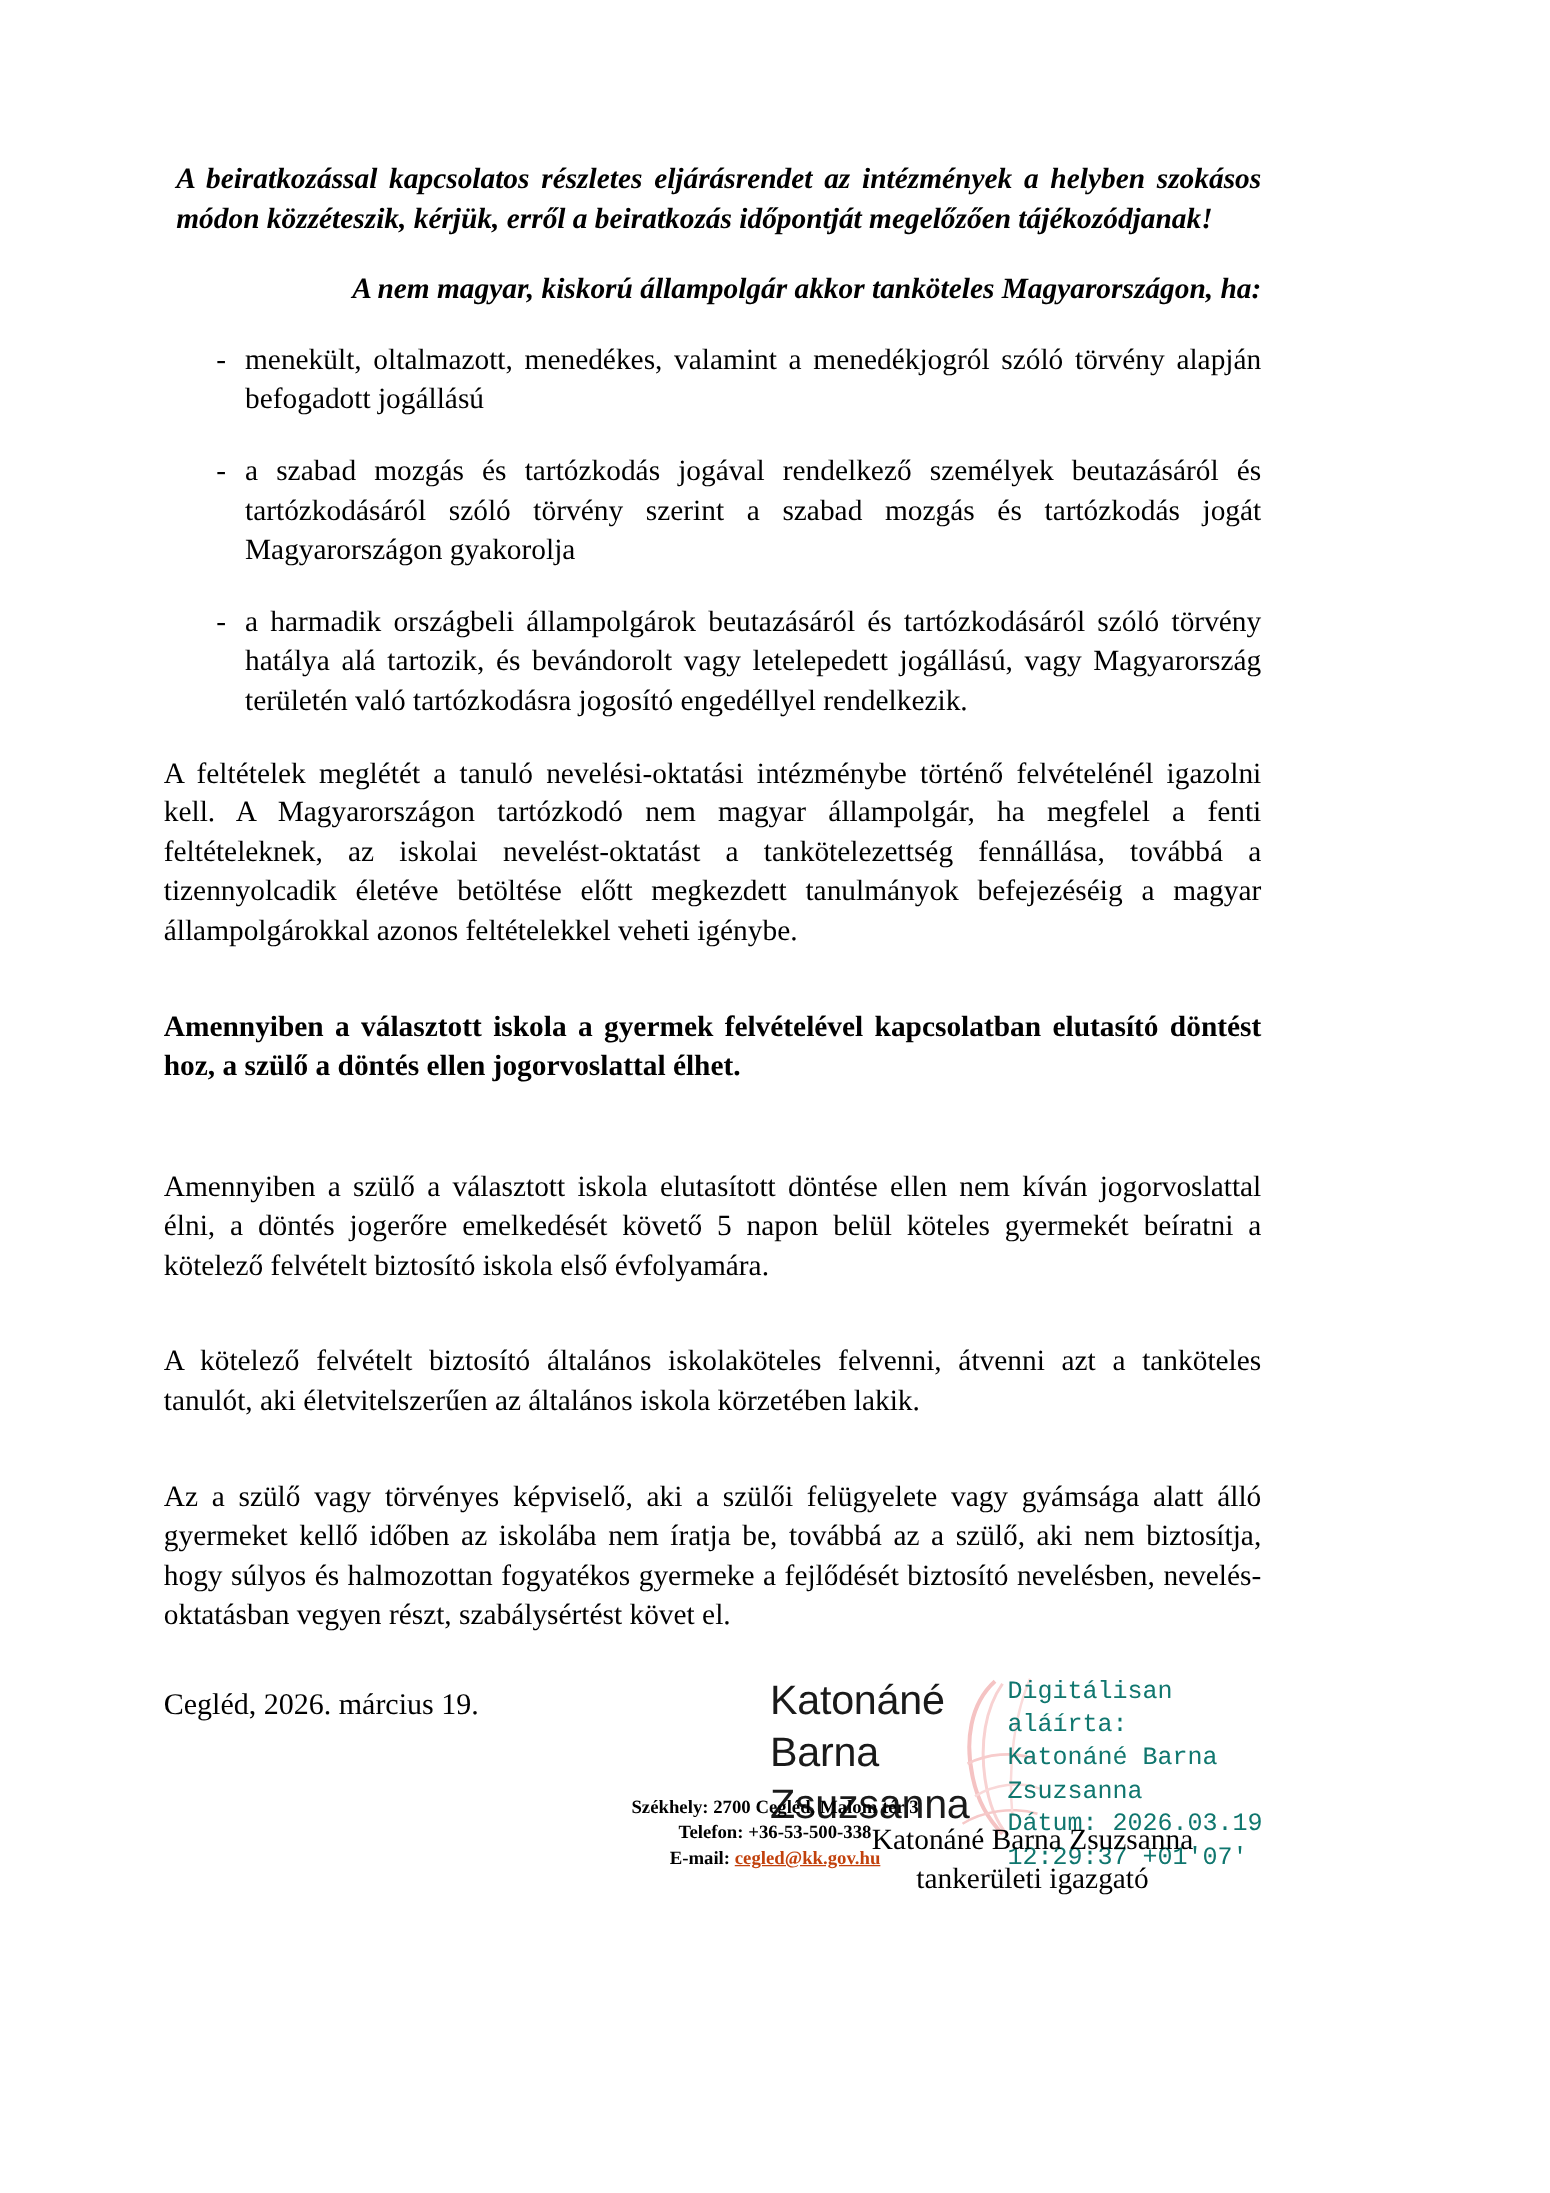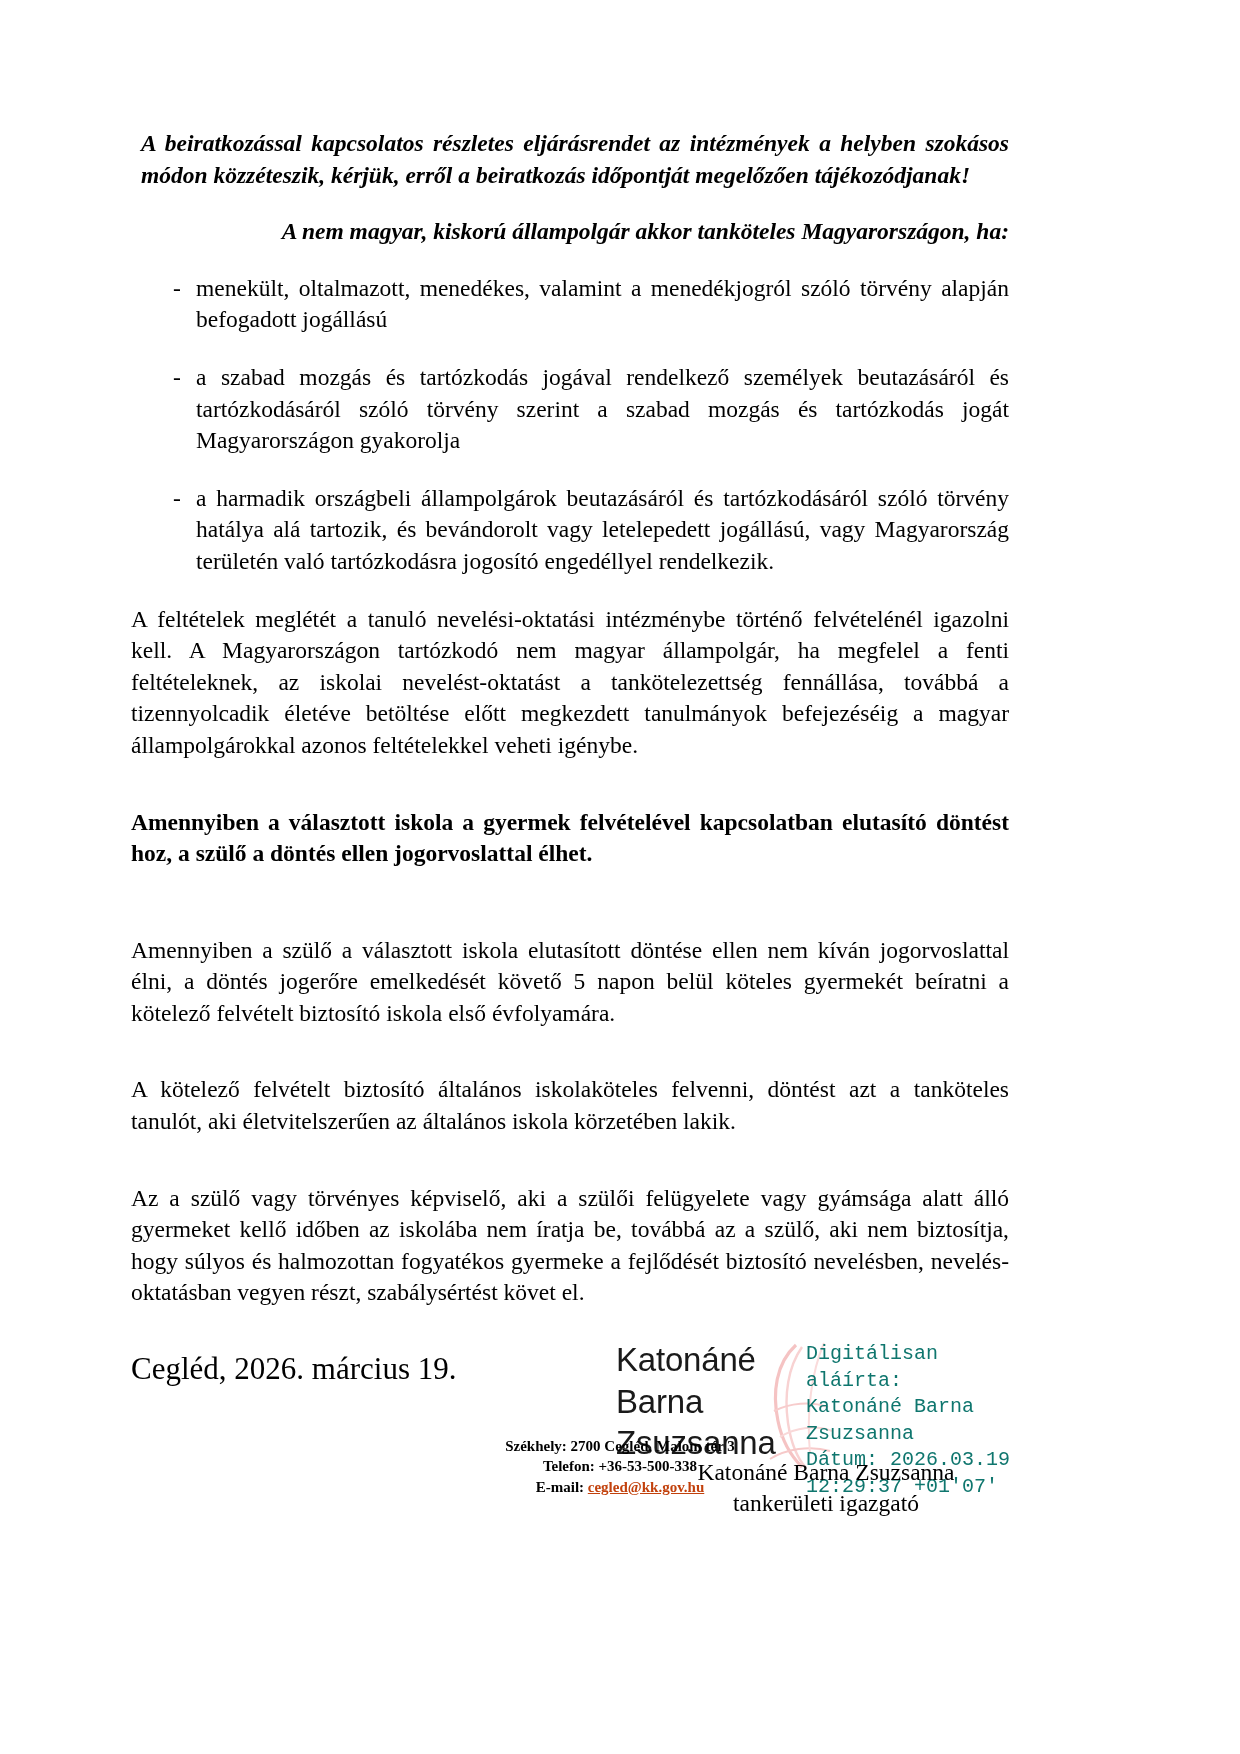--- a/index.html
+++ b/index.html
@@ -76,21 +76,21 @@
   
   .sig-area {
     position: relative;
     margin-top: 30px;
     min-height: 180px;
   }
   .sig-date {
     position: absolute;
     left: 0;
     top: 12px;
-    font-size: 31px;
+    font-size: 24px;
     white-space: nowrap;
   }
   .sig-stamp {
     position: absolute;
     left: 485px;
     top: 0;
     width: 395px;
     height: 135px;
   }
   .sig-name-big {
@@ -176,21 +176,21 @@
 
     <div class="spacer-sm"></div>
 
 
     <div class="spacer-sm"></div>
 
     <p class="para">Amennyiben a szülő a választott iskola elutasított döntése ellen nem kíván jogorvoslattal élni, a döntés jogerőre emelkedését követő 5 napon belül köteles gyermekét beíratni a kötelező felvételt biztosító iskola első évfolyamára.</p>
 
     <div class="spacer-sm"></div>
 
-    <p class="para">A kötelező felvételt biztosító általános iskolaköteles felvenni, döntést azt a tanköteles tanulót, aki életvitelszerűen az általános iskola körzetében lakik.</p>
+    <p class="para">A kötelező felvételt biztosító általános iskolaköteles felvenni, átvenni azt a tanköteles tanulót, aki életvitelszerűen az általános iskola körzetében lakik.</p>
 
     <div class="spacer-sm"></div>
 
     <p class="para">Az a szülő vagy törvényes képviselő, aki a szülői felügyelete vagy gyámsága alatt álló gyermeket kellő időben az iskolába nem íratja be, továbbá az a szülő, aki nem biztosítja, hogy súlyos és halmozottan fogyatékos gyermeke a fejlődését biztosító nevelésben, nevelés-oktatásban vegyen részt, szabálysértést követ el.</p>
 
     <div class="sig-area">
 
       <div class="sig-date">Cegléd, 2026. március 19.</div>
 
       <div class="sig-stamp">

